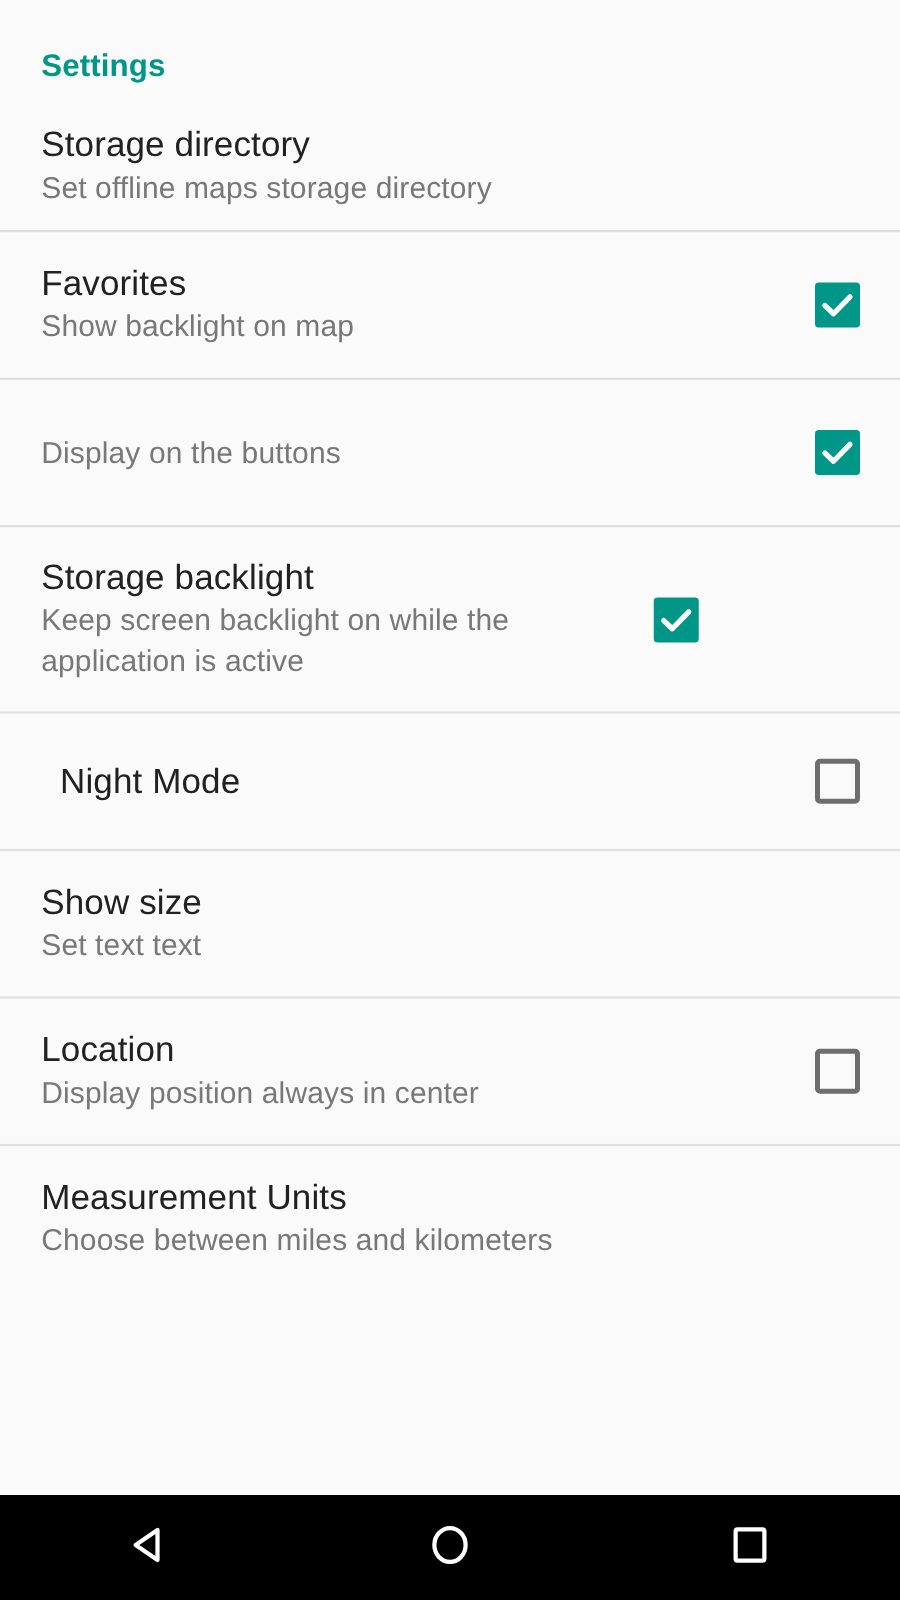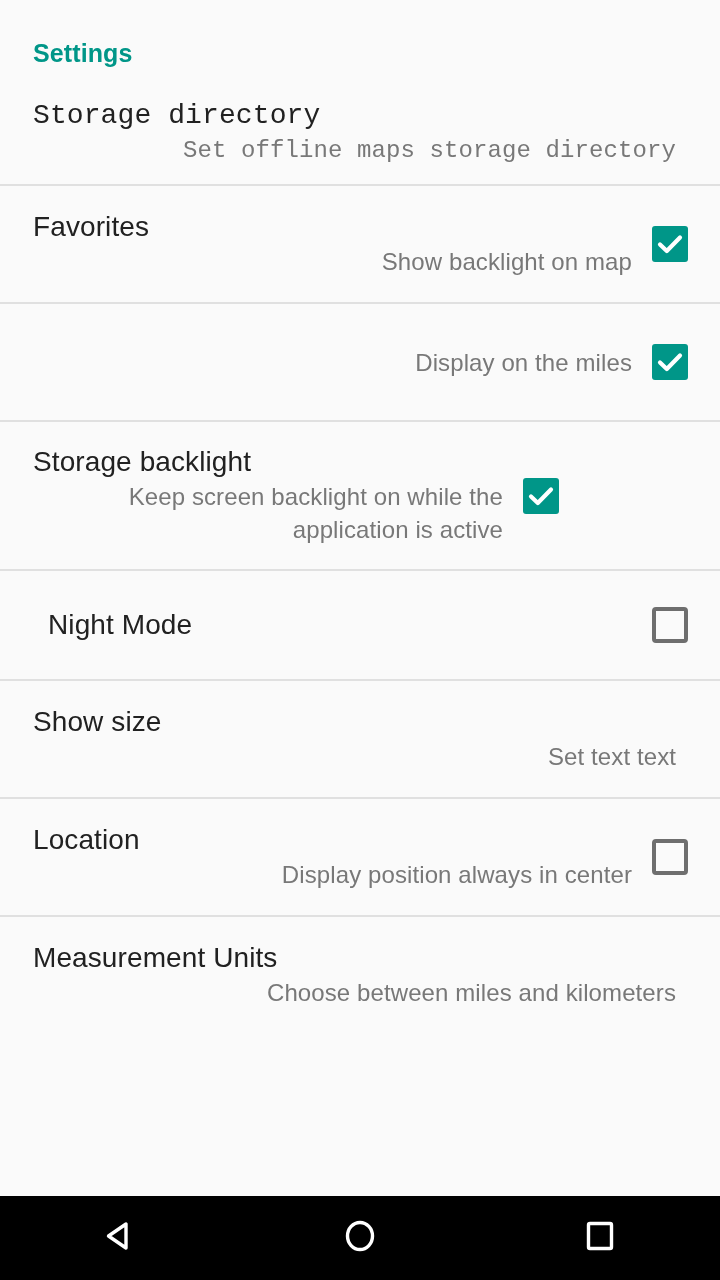--- a/index.html
+++ b/index.html
@@ -63,21 +63,20 @@
     line-height: 34px;
     letter-spacing: 0.1px;
   }
 
   .pref-summary {
     font-size: 24px;
     color: #787878;
     line-height: 33px;
     letter-spacing: 0.1px;
     margin-top: 1px;
-    text-align: right;
   }
 
   .pref-widget {
     flex: 0 0 auto;
     width: 44px;
     display: flex;
     align-items: center;
     justify-content: center;
   }
 
@@ -136,21 +135,21 @@
 </style>
 </head>
 <body>
 
 <div id="screen">
 
   <div id="content">
 
     <div class="section-header">Settings</div>
 
-    <div class="pref-row row-h1" style="padding-top:14px;font-family:Liberation Mono, monospace;">
+    <div class="pref-row row-h1" style="padding-top:14px;">
       <div class="pref-text">
         <div class="pref-title">Storage directory</div>
         <div class="pref-summary">Set offline maps storage directory</div>
       </div>
     </div>
     <div class="divider"></div>
 
     <div class="pref-row row-h1">
       <div class="pref-text">
         <div class="pref-title">Favorites</div>
@@ -161,21 +160,21 @@
           <svg width="36" height="36" viewBox="0 0 36 36" aria-hidden="true">
             <path d="M8 18.5 L14.8 25 L28 11.5" fill="none" stroke="#ffffff" stroke-width="4.2" stroke-linecap="round" stroke-linejoin="round"></path>
           </svg>
         </span>
       </div>
     </div>
     <div class="divider"></div>
 
     <div class="pref-row row-h1">
       <div class="pref-text">
-        <div class="pref-summary">Display on the miles</div>
+        <div class="pref-summary">Display on the buttons</div>
       </div>
       <div class="pref-widget">
         <span class="checkbox checked">
           <svg width="36" height="36" viewBox="0 0 36 36" aria-hidden="true">
             <path d="M8 18.5 L14.8 25 L28 11.5" fill="none" stroke="#ffffff" stroke-width="4.2" stroke-linecap="round" stroke-linejoin="round"></path>
           </svg>
         </span>
       </div>
     </div>
     <div class="divider"></div>

